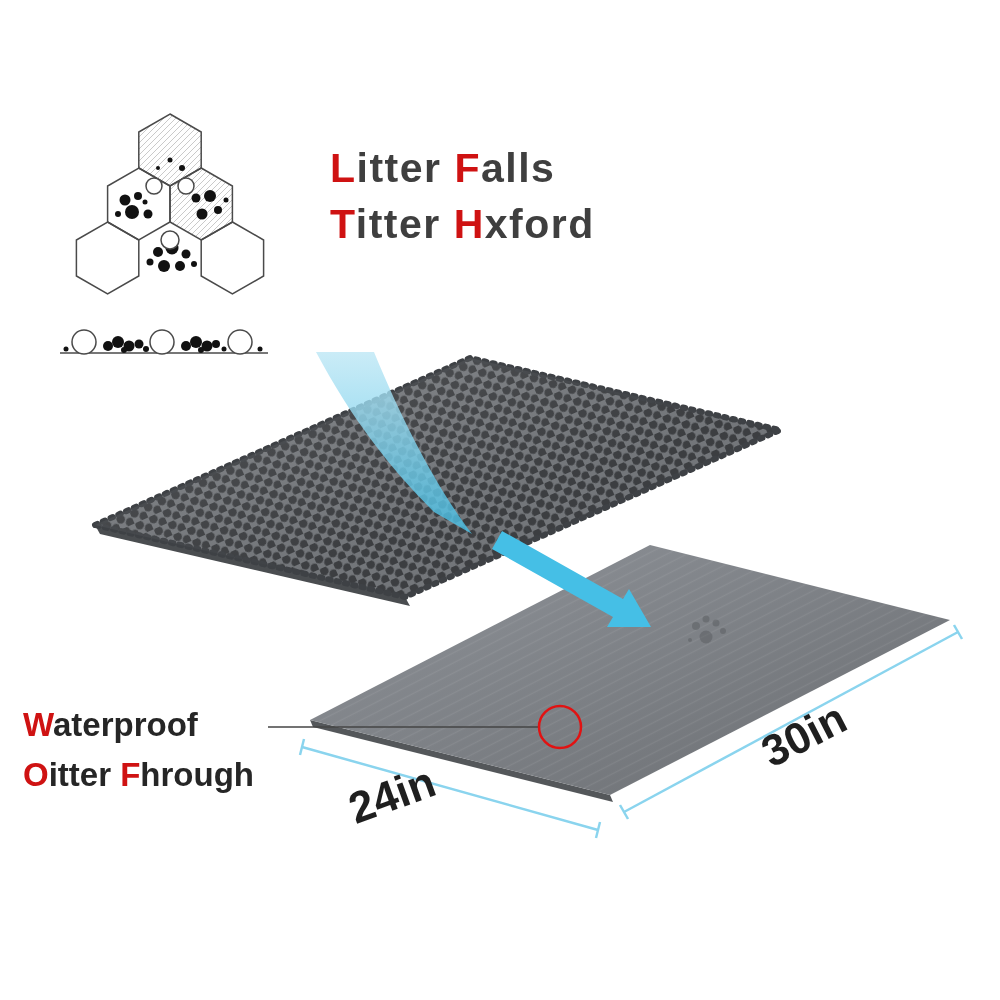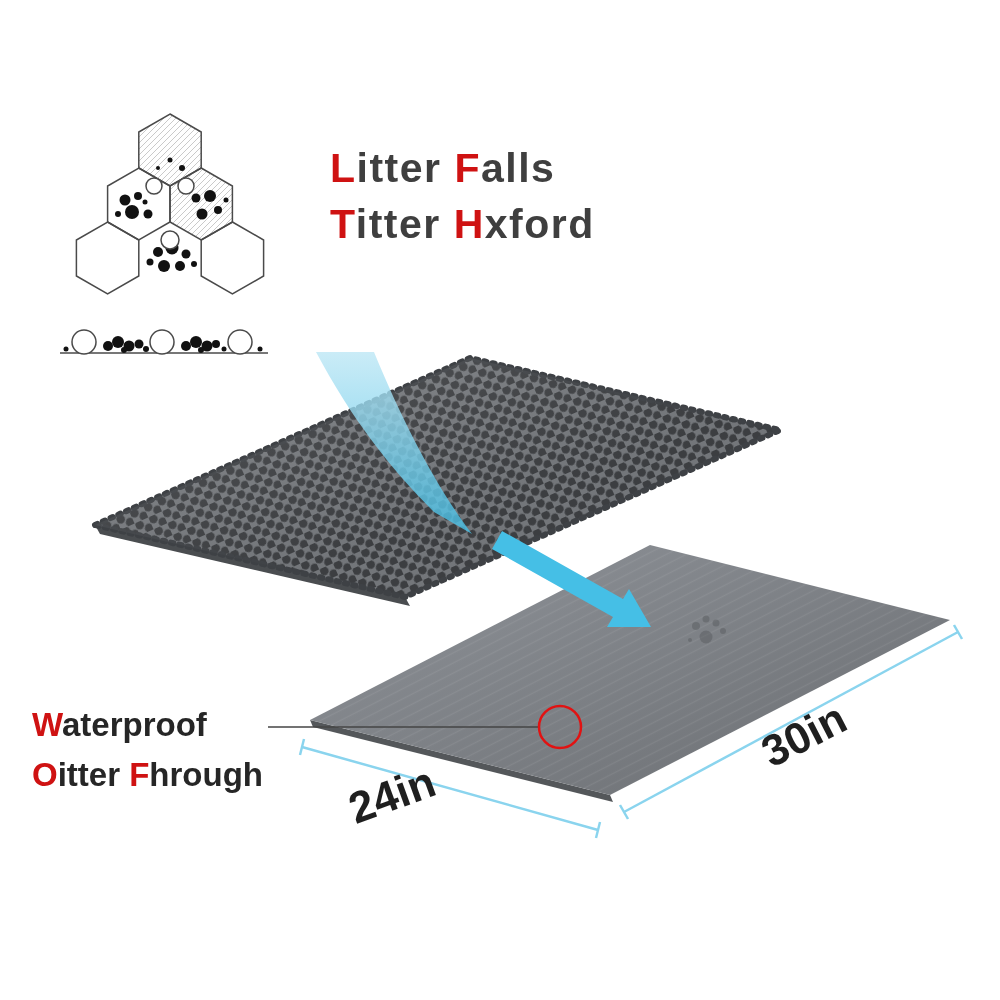--- a/index.html
+++ b/index.html
@@ -1,21 +1,21 @@
 <!DOCTYPE html>
 <html style="--red: #cf1212; --dark: #3f3f3f; --arrow-blue: #45bfe6; --dim-blue: #8ad4ee; --bg: #ffffff;"><head>
 <meta charset="utf-8">
 <style>
   html,body{margin:0;padding:0;background:#ffffff;}
   .canvas{position:relative;width:1000px;height:1000px;background:var(--bg,#fff);
           font-family:Liberation Sans, sans-serif;overflow:hidden;}
   svg.scene{position:absolute;left:0;top:0;}
   .headline{position:absolute;left:330px;top:140px;font-weight:bold;font-size:41px;
             letter-spacing:1.5px;color:var(--dark,#3f3f3f);line-height:56px;white-space:nowrap;}
-  .fabric-label{position:absolute;left:32px;top:700px;font-weight:bold;font-size:33px;
+  .fabric-label{position:absolute;left:23px;top:700px;font-weight:bold;font-size:33px;
             color:#262626;line-height:50px;white-space:nowrap;}
   .seg{color:inherit;}
   .seg.red{color:var(--red,#cf1212);}
   .dim{position:absolute;font-weight:bold;font-size:44px;color:#1f1f1f;white-space:nowrap;}
   .dim-24{left:348px;top:770px;transform:rotate(-20deg);}
   .dim-30{left:760px;top:710px;transform:rotate(-27deg);}
 </style>
 </head>
 <body>
 

